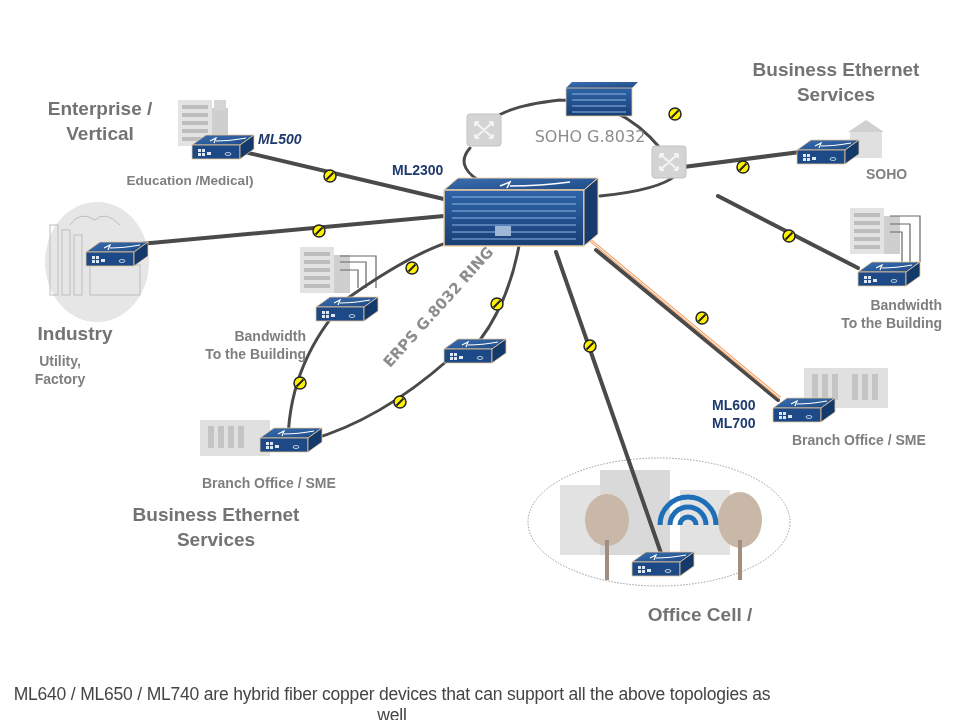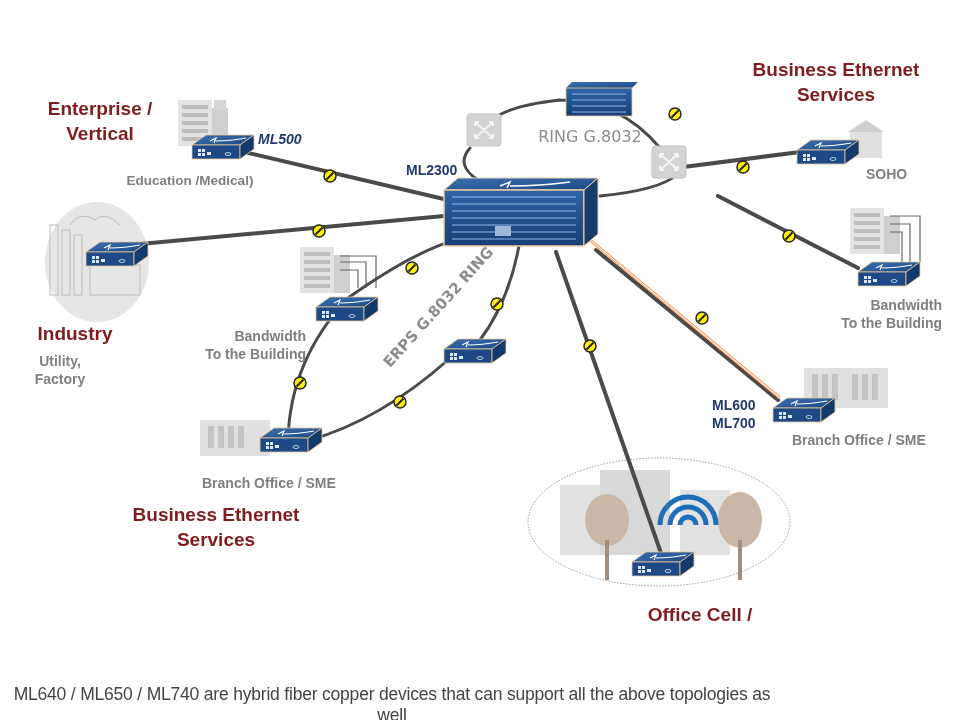--- a/index.html
+++ b/index.html
@@ -1,19 +1,19 @@
 <!DOCTYPE html>
 <html><head>
 <meta charset="utf-8">
 <style>
   html, body { margin:0; padding:0; background:#ffffff; }
   body { width:960px; height:720px; position:relative; overflow:hidden; font-family:"Liberation Sans", sans-serif; }
   #diagram { position:absolute; left:0; top:0; width:960px; height:720px; }
   .lbl { position:absolute; font-family:"Liberation Sans", sans-serif; font-weight:bold; text-align:center; white-space:nowrap; line-height:1.3; }
-  .orange { color:#7f1d1d; font-size:19px; }
+  .orange { color:#737373; font-size:19px; }
   .grey { color:#7f7f7f; font-size:14px; }
   .blue { color:#1F3A6E; font-size:14px; }
   .ring-text { position:absolute; color:#8c8c8c; font-family:"DejaVu Sans", sans-serif; font-size:16px; text-align:center; line-height:1.3; white-space:nowrap; }
   .footer { position:absolute; left:0; width:784px; top:684px; text-align:center; font-family:"Liberation Sans", sans-serif; font-size:17.5px; color:#444; font-weight:normal; letter-spacing:-0.2px; }
 </style>
 </head>
 <body>
 
 <svg id="diagram" viewBox="0 0 960 720" xmlns="http://www.w3.org/2000/svg">
   <defs>
@@ -216,23 +216,23 @@
 </svg>
 
 <div class="lbl orange" style="left:30px; top:97px; width:140px;">
   <div>Enterprise /</div>
   <div>Vertical</div>
 </div>
 <div class="lbl blue" style="left:258px; top:130px;font-style:italic;">ML500</div>
 <div class="lbl grey" style="left:80px; top:172px; width:220px; font-size:13.5px;">
   <div>Education /Medical)</div>
 </div>
-<div class="lbl blue" style="left:406px; top:161px;">ML2300</div>
+<div class="lbl blue" style="left:392px; top:161px;">ML2300</div>
 <div class="ring-text" style="left:520px; top:127px; width:140px;">
-  <div>RING  G.8032</div>
+  <div>SOHO  G.8032</div>
 </div>
 <div class="lbl orange" style="left:728px; top:58px; width:216px;">
   <div>Business Ethernet</div>
   <div>Services</div>
 </div>
 <div class="lbl grey" style="left:866px; top:165px;">SOHO</div>
 <div class="lbl orange" style="left:30px; top:322px; width:90px;">Industry</div>
 <div class="lbl grey" style="left:20px; top:352px; width:80px;">
   <div>Utility,</div>
   <div>Factory</div>

